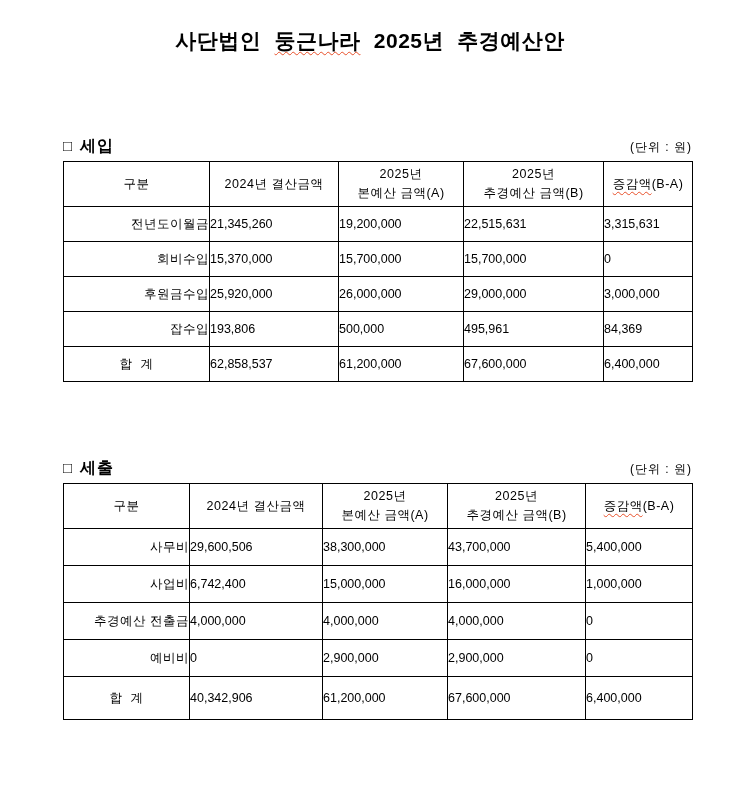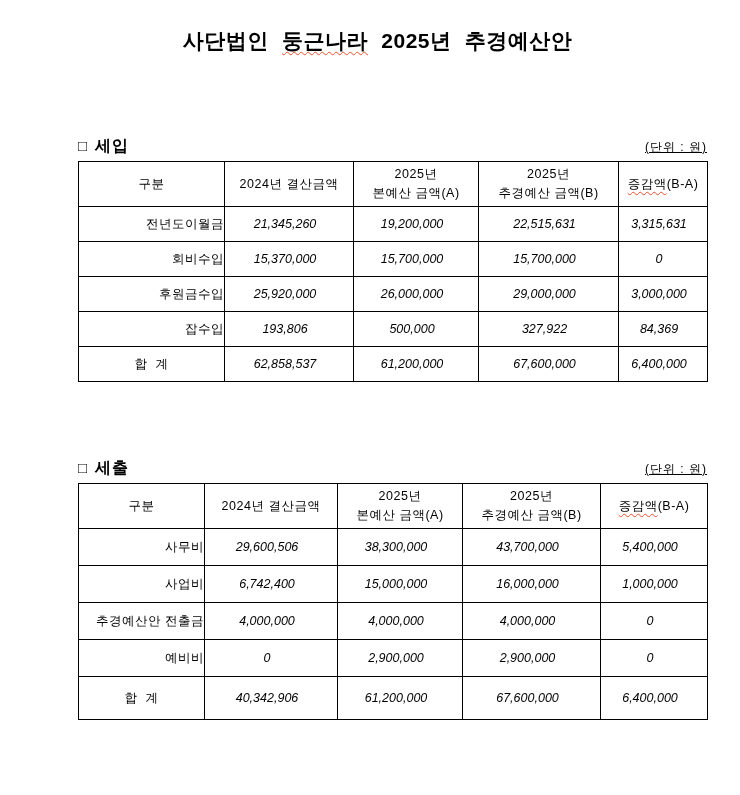--- a/index.html
+++ b/index.html
@@ -3,21 +3,21 @@
 <meta charset="utf-8">
 <style>
   * { margin: 0; padding: 0; box-sizing: border-box; }
   html, body { background: #ffffff; }
   body {
     width: 740px; height: 795px;
     font-family: "Liberation Sans", "DejaVu Sans", sans-serif;
     color: #000000;
     overflow: hidden;
   }
-  .page { position: relative; width: 740px; height: 648px; background: #ffffff; padding-left: 15px; }
+  .page { position: relative; width: 740px; height: 648px; background: #ffffff; }
 
   .doc-title {
     padding-top: 27px;
     text-align: center;
     font-size: 21px;
     font-weight: bold;
     letter-spacing: 0.5px;
     word-spacing: 7px;
     white-space: pre;
   }
@@ -40,21 +40,21 @@
   .section-header.second { margin-top: 76px; }
   .section-heading {
     font-size: 16px;
     font-weight: bold;
     letter-spacing: 1px;
     display: flex;
     align-items: center;
     gap: 7px;
   }
   .bullet-icon { font-weight: normal; font-size: 15px; position: relative; top: -1px; }
-  .unit-label { font-size: 12px; letter-spacing: 1px; padding-bottom: 1px; text-decoration: underline; }
+  .unit-label { font-size: 12px; letter-spacing: 1px; padding-bottom: 1px; }
 
   table.budget {
     margin-top: 4px;
     width: 629px;
     table-layout: fixed;
     border-collapse: collapse;
     font-size: 12.5px;
   }
   table.budget th, table.budget td {
     border: 1px solid #000000;
@@ -64,21 +64,21 @@
   table.budget th {
     height: 45px;
     text-align: center;
     line-height: 19px;
     letter-spacing: 0.5px;
   }
   table.tbl-revenue td { height: 35px; }
   table.tbl-expend td { height: 37px; }
   table.tbl-expend tr.total-row td { height: 43px; }
   td.label-cell { text-align: right; padding-left: 7px; letter-spacing: 0.5px; }
-  td.num-cell { text-align: center; padding-right: 8px; font-style: italic; }
+  td.num-cell { text-align: left; padding-right: 8px; }
   tr.total-row td.label-cell { text-align: center; padding-left: 0; white-space: pre; }
 </style>
 </head>
 <body>
 
 <div class="page">
 
   <div class="doc-title"><span>사단법인 </span><span class="spellcheck">둥근나라</span><span> 2025년 추경예산안</span></div>
 
   <div class="content">
@@ -131,21 +131,21 @@
         <td class="label-cell">후원금수입</td>
         <td class="num-cell">25,920,000</td>
         <td class="num-cell">26,000,000</td>
         <td class="num-cell">29,000,000</td>
         <td class="num-cell">3,000,000</td>
       </tr>
       <tr>
         <td class="label-cell">잡수입</td>
         <td class="num-cell">193,806</td>
         <td class="num-cell">500,000</td>
-        <td class="num-cell">327,922</td>
+        <td class="num-cell">495,961</td>
         <td class="num-cell">84,369</td>
       </tr>
       <tr class="total-row">
         <td class="label-cell">합  계</td>
         <td class="num-cell">62,858,537</td>
         <td class="num-cell">61,200,000</td>
         <td class="num-cell">67,600,000</td>
         <td class="num-cell">6,400,000</td>
       </tr>
     </tbody>
@@ -189,21 +189,21 @@
         <td class="num-cell">5,400,000</td>
       </tr>
       <tr>
         <td class="label-cell">사업비</td>
         <td class="num-cell">6,742,400</td>
         <td class="num-cell">15,000,000</td>
         <td class="num-cell">16,000,000</td>
         <td class="num-cell">1,000,000</td>
       </tr>
       <tr>
-        <td class="label-cell">추경예산안 전출금</td>
+        <td class="label-cell">추경예산 전출금</td>
         <td class="num-cell">4,000,000</td>
         <td class="num-cell">4,000,000</td>
         <td class="num-cell">4,000,000</td>
         <td class="num-cell">0</td>
       </tr>
       <tr>
         <td class="label-cell">예비비</td>
         <td class="num-cell">0</td>
         <td class="num-cell">2,900,000</td>
         <td class="num-cell">2,900,000</td>

